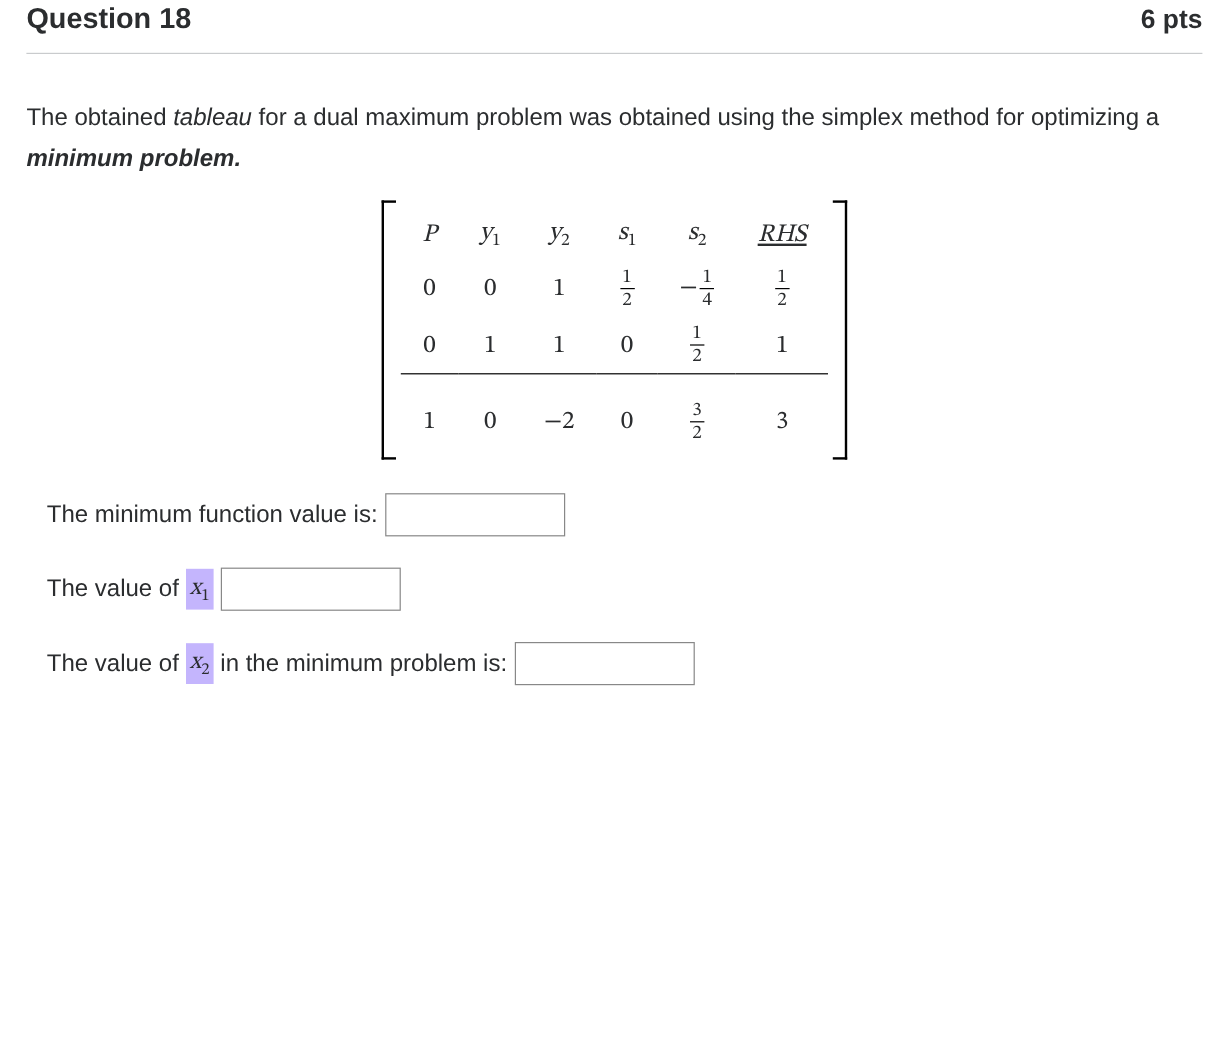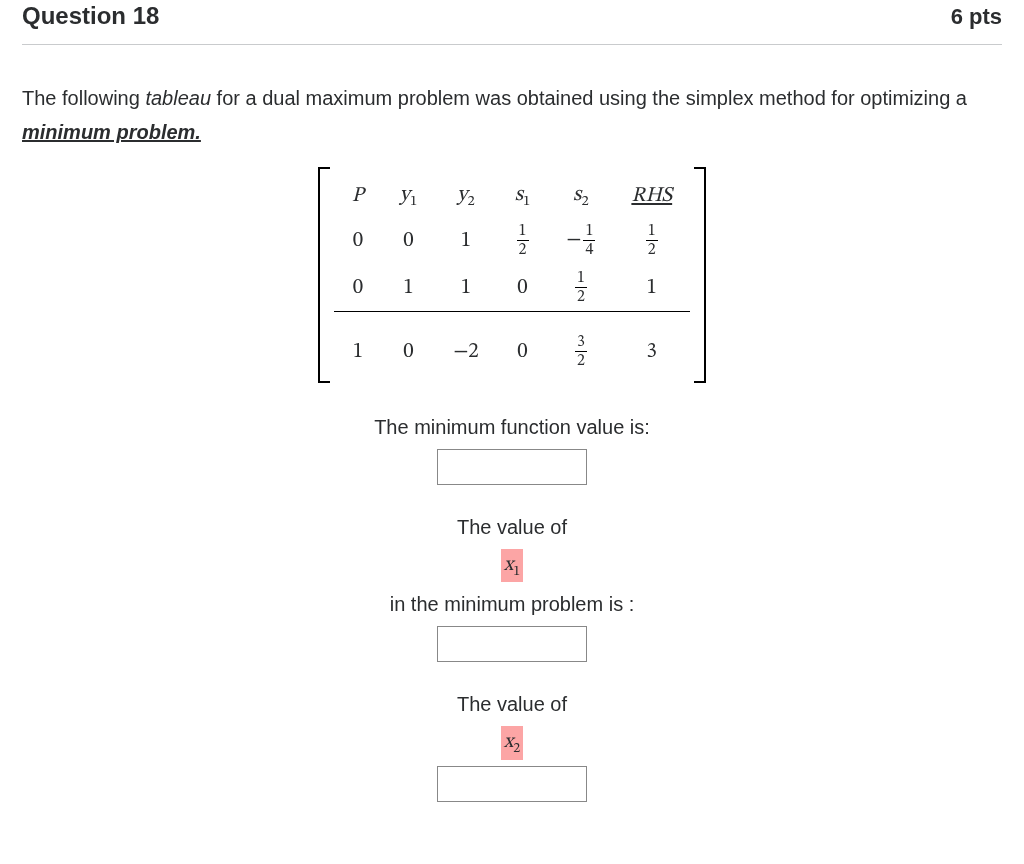--- a/index.html
+++ b/index.html
@@ -31,21 +31,21 @@
     font-weight: 700;
     color: #2b2d2f;
   }
   .prompt {
     margin-top: 36px;
     font-size: 20px;
     line-height: 1.7;
     color: #2b2d2f;
   }
   .prompt em.it { }
-  .prompt strong.bi { font-style: italic; font-weight: 700; text-decoration: underline; }
+  .prompt strong.bi { font-style: italic; font-weight: 700; }
   .tableau-wrap {
     display: flex;
     justify-content: center;
     margin: 18px 0 24px 0;
   }
   .tableau {
     position: relative;
     padding: 8px 16px 8px 16px;
   }
   .bracket-left, .bracket-right {
@@ -98,49 +98,48 @@
     margin-top: 28px;
     font-size: 20px;
     line-height: 1.6;
   }
   .answer-row {
     display: flex;
     align-items: center;
     margin: 26px 17px;
     gap: 6px;
     flex-wrap: wrap;
-    flex-direction: column;
   }
   .answer-row input[type="text"] {
     border: 1px solid #888;
     height: 36px;
     width: 150px;
     font-size: 18px;
     padding: 4px 6px;
     background: #fff;
   }
   .mathvar {
     font-family: "Cambria Math", "STIX Two Math", "Times New Roman", serif;
     font-style: italic;
     padding: 0 3px;
   }
-  .hl { background: #fca5a5; }
+  .hl { background: #c4b5fd; }
 </style>
 </head>
 <body>
 
 <div class="container">
 
   <div class="header">
     <div class="qtitle">Question 18</div>
     <div class="pts">6 pts</div>
   </div>
 
   <div class="prompt">
-    <span>The following </span><em class="it">tableau</em><span> for a dual maximum problem was obtained using the simplex method for optimizing a </span><strong class="bi">minimum problem.</strong>
+    <span>The obtained </span><em class="it">tableau</em><span> for a dual maximum problem was obtained using the simplex method for optimizing a </span><strong class="bi">minimum problem.</strong>
   </div>
 
   <div class="tableau-wrap">
     <div class="tableau">
       <div class="bracket-left"></div>
       <div class="bracket-right"></div>
       <table class="matrix">
         <tbody>
             <tr>
           <th>P</th>
@@ -183,25 +182,25 @@
   <div class="answers">
 
     <div class="answer-row">
       <span>The minimum function value is:</span>
       <input type="text" style="">
     </div>
 
     <div class="answer-row">
       <span>The value of </span>
       <span class="mathvar hl"><span>x</span><span class="sub">1</span></span>
-      <span> in the minimum problem is :</span>
       <input type="text" style="">
     </div>
 
     <div class="answer-row">
       <span>The value of </span>
       <span class="mathvar hl"><span>x</span><span class="sub">2</span></span>
+      <span>  in the minimum problem is:</span>
       <input type="text" style="">
     </div>
 
   </div>
 
 </div>
 
 </body></html>

